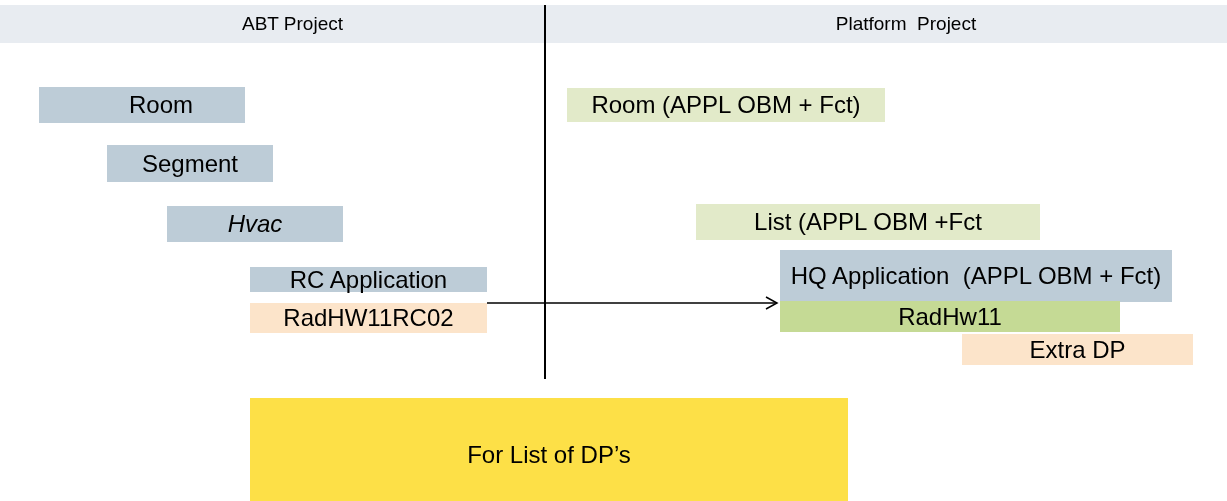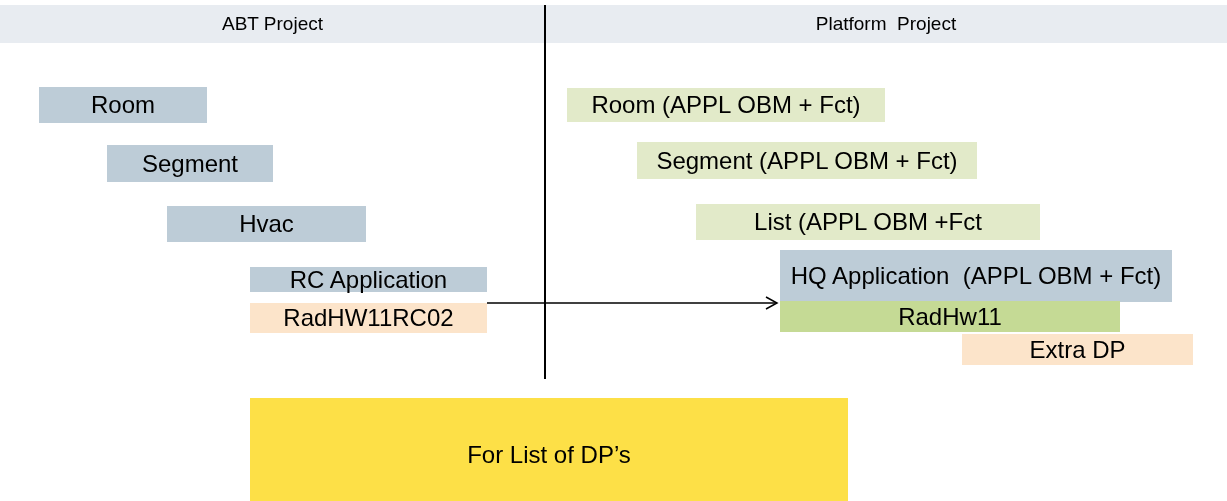--- a/index.html
+++ b/index.html
@@ -3,21 +3,21 @@
 <meta charset="utf-8">
 <style>
   html,body{margin:0;padding:0;background:#fff;}
   #canvas{
     position:relative;width:1227px;height:501px;overflow:hidden;
     font-family:"Liberation Sans",sans-serif;color:#000;background:#fff;
   }
   .band{position:absolute;left:0;top:5px;width:1227px;height:38px;background:#e8ecf1;}
   .hdr{
     position:absolute;top:5px;height:38px;display:flex;align-items:center;justify-content:center;
-    font-size:19px;white-space:pre;
+    font-size:19px;white-space:pre;margin-left:20px;
   }
   .hdr-left{left:0;width:545px;}
   .hdr-right{left:545px;width:682px;}
   .divider{position:absolute;left:544px;top:5px;width:2px;height:374px;background:#000;}
   .box{
     position:absolute;display:flex;align-items:center;justify-content:center;
     font-size:24px;white-space:pre;line-height:1;
   }
   .c-bluegray{background:#bdccd7;}
   .c-lightgreen{background:#e2eac9;}
@@ -34,33 +34,32 @@
 <body>
 
 <div id="canvas">
 
   <div class="band"></div>
   <div class="hdr hdr-left">ABT Project</div>
   <div class="hdr hdr-right">Platform  Project</div>
 
   <div class="divider"></div>
 
-  <div class="box c-bluegray" style="left:39px;top:87px;width:168px;height:36px;">Room</div>
+  <div class="box c-bluegray" style="left:39px;top:87px;width:168px;height:36px;padding-left:38px;">Room</div>
   <div class="box c-bluegray" style="left:107px;top:145px;width:166px;height:37px;">Segment</div>
-  <div class="box c-bluegray" style="left:167px;top:206px;width:199px;height:36px;">Hvac</div>
+  <div class="box c-bluegray" style="left:167px;top:206px;width:176px;height:36px;font-style:italic;">Hvac</div>
   <div class="box c-bluegray" style="left:250px;top:267px;width:237px;height:25px;">RC Application</div>
   <div class="box c-peach" style="left:250px;top:303px;width:237px;height:30px;">RadHW11RC02</div>
 
   <svg class="arrow-svg" width="298" height="22">
     <line x1="0" y1="11" x2="290" y2="11" stroke="#000" stroke-width="1.5"></line>
     <polyline points="279,5 290,11 279,17" fill="none" stroke="#000" stroke-width="1.5"></polyline>
   </svg>
 
   <div class="box c-lightgreen" style="left:567px;top:88px;width:318px;height:34px;">Room (APPL OBM + Fct)</div>
-  <div class="box c-lightgreen" style="left:637px;top:142px;width:340px;height:37px;">Segment (APPL OBM + Fct)</div>
   <div class="box c-lightgreen" style="left:696px;top:204px;width:344px;height:36px;">List (APPL OBM +Fct</div>
   <div class="box c-bluegray" style="left:780px;top:250px;width:392px;height:52px;">HQ Application  (APPL OBM + Fct)</div>
   <div class="box c-green" style="left:780px;top:301px;width:340px;height:31px;">RadHw11</div>
   <div class="box c-peach" style="left:962px;top:334px;width:231px;height:31px;">Extra DP</div>
 
   <div class="note">
     <span>For List of DP’s</span>
   </div>
 
 </div>

